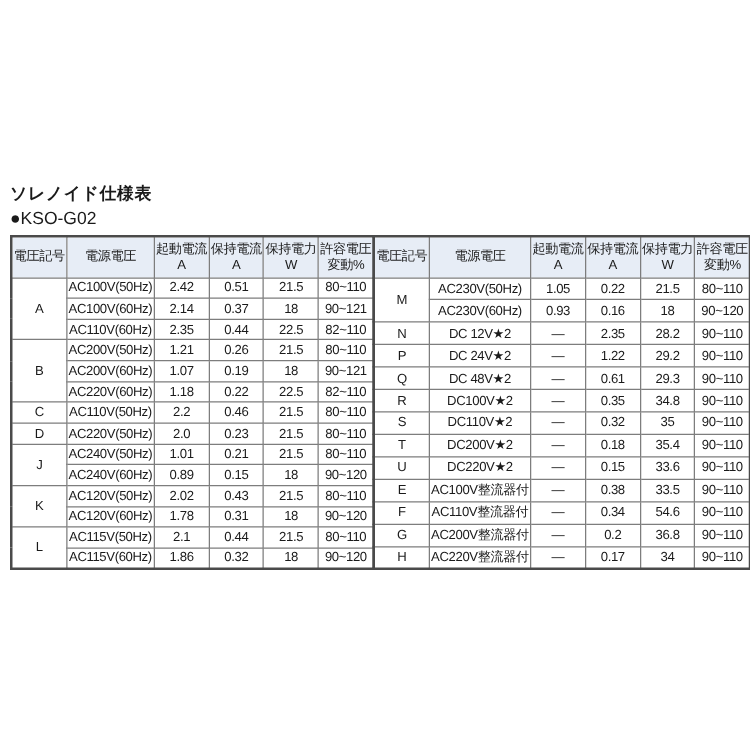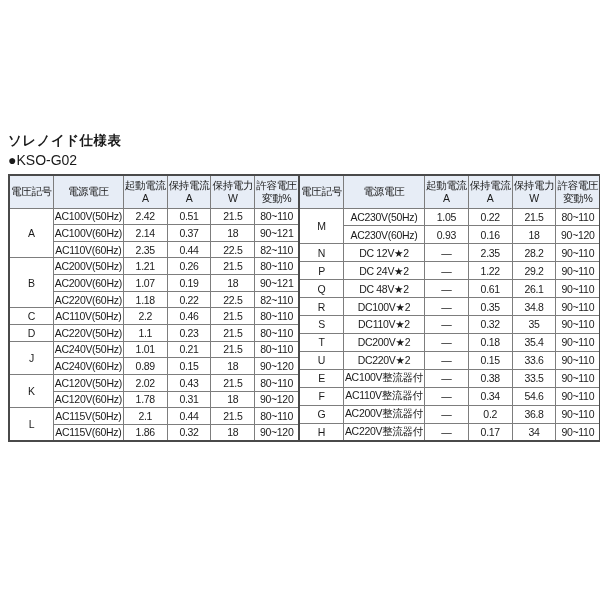--- a/index.html
+++ b/index.html
@@ -9,21 +9,21 @@
     --text:#1a1a1a;
   }
   *{box-sizing:border-box;margin:0;padding:0;}
   html,body{width:600px;height:600px;}
   body{
     background:#ffffff;
     font-family:"Liberation Sans","DejaVu Sans",sans-serif;
     color:var(--text);
   }
   .page{position:relative;width:600px;height:600px;background:#fff;overflow:hidden;}
-  .content{position:absolute;left:8px;top:132px;width:586px;}
+  .content{position:absolute;left:8px;top:146px;width:586px;}
   .title{font-size:13.5px;font-weight:bold;letter-spacing:0.5px;margin-bottom:2px;}
   .model{font-size:14px;margin-bottom:6px;}
   .tables{display:flex;align-items:flex-start;justify-content:space-between;}
   table.spec{
     border-collapse:collapse;
     table-layout:fixed;
     height:268px;
     border:2px solid var(--frame);
   }
   table.spec.right{margin-left:-2px;}
@@ -138,21 +138,21 @@
               <td rowspan="1">C</td>
               <td>AC110V(50Hz)</td>
               <td>2.2</td>
               <td>0.46</td>
               <td>21.5</td>
               <td>80~110</td>
             </tr>
             <tr>
               <td rowspan="1">D</td>
               <td>AC220V(50Hz)</td>
-              <td>1.1</td>
+              <td>2.0</td>
               <td>0.23</td>
               <td>21.5</td>
               <td>80~110</td>
             </tr>
             <tr>
               <td rowspan="2">J</td>
               <td>AC240V(50Hz)</td>
               <td>1.01</td>
               <td>0.21</td>
               <td>21.5</td>
@@ -262,21 +262,21 @@
               <td>—</td>
               <td>1.22</td>
               <td>29.2</td>
               <td>90~110</td>
             </tr>
             <tr>
               <td rowspan="1">Q</td>
               <td>DC 48V★2</td>
               <td>—</td>
               <td>0.61</td>
-              <td>26.1</td>
+              <td>29.3</td>
               <td>90~110</td>
             </tr>
             <tr>
               <td rowspan="1">R</td>
               <td>DC100V★2</td>
               <td>—</td>
               <td>0.35</td>
               <td>34.8</td>
               <td>90~110</td>
             </tr>

